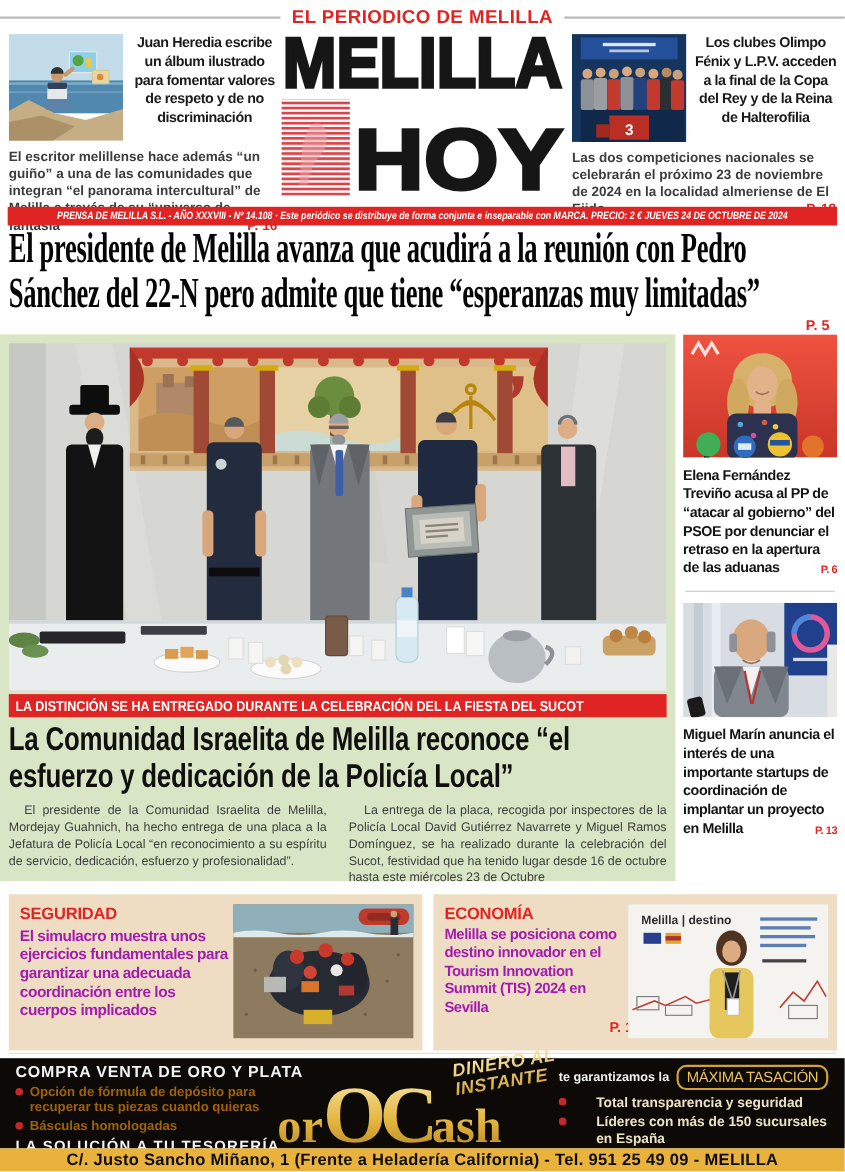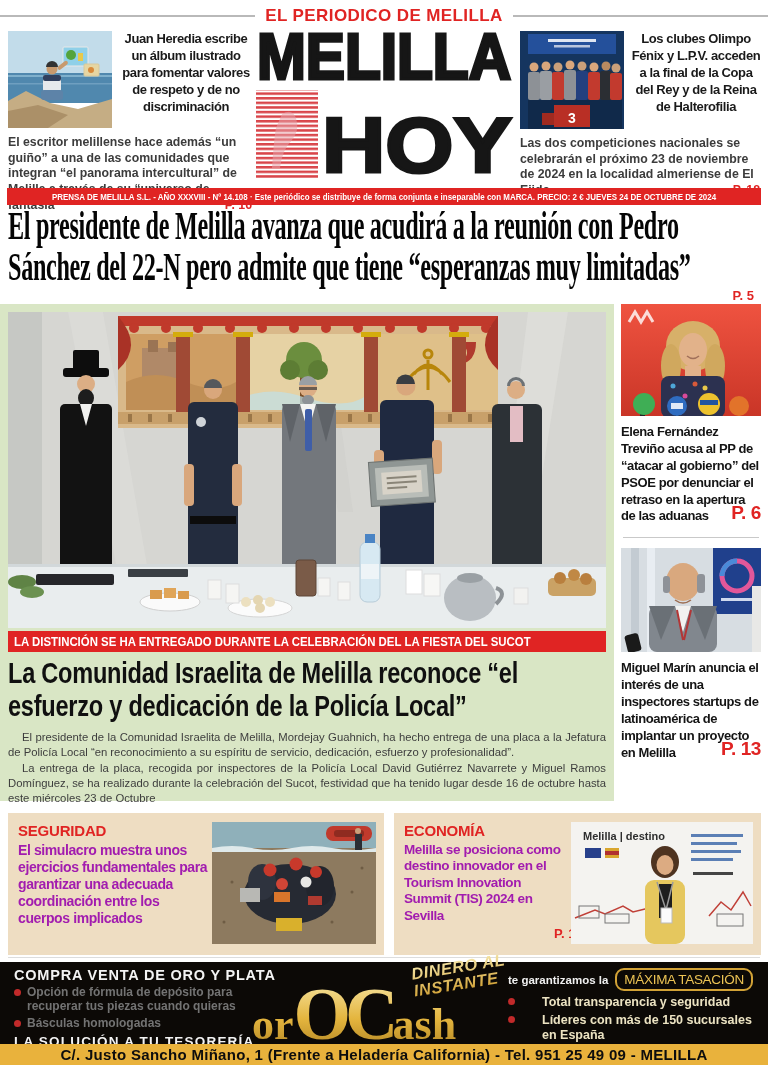--- a/index.html
+++ b/index.html
@@ -22,43 +22,43 @@
   .t-img svg { display:block; }
   .t-head { flex:1; font-weight:bold; font-size:13px; letter-spacing:-0.4px; line-height:1.3; text-align:center; color:#1a1a1a; }
   .deck { margin-top:7px; font-weight:bold; font-size:12.3px; line-height:1.28; color:#3c3c3c; position:relative; }
   .deck .page-ref { position:absolute; right:2px; bottom:0; font-size:12.3px; }
 
   
   .masthead { position:absolute; left:254px; top:28px; width:260px; height:158px; }
 
   
   .info-banner { position:absolute; top:188px; left:7px; width:754px; height:17px; background:#e02423;
-    display:flex; align-items:center; justify-content:center; overflow:hidden; }
+    display:flex; align-items:center; justify-content:center; overflow:hidden;font-style:italic; }
   .info-banner span { color:#fff; font-weight:bold; font-size:9.7px; white-space:nowrap; transform:scaleX(0.82); }
 
   
   .lead-head { position:absolute; top:205px; left:8px; width:1220px; transform:scaleX(0.62); transform-origin:0 0;
     font-family:"Liberation Serif", serif; font-weight:bold; font-size:39px; line-height:1.06; letter-spacing:-0.5px; color:#050505; }
   .lead-page { position:absolute; top:288px; right:14px; font-size:13px; }
 
   
   .green-box { position:absolute; top:304px; left:0; width:614px; height:497px; background:#d9e6c5; padding:8px 8px 16px; }
   .main-photo svg { display:block; }
   .kicker { margin-top:3px; background:#e02423; height:21px; display:flex; align-items:center; padding-left:6px; overflow:hidden; }
   .kicker span { color:#fff; font-weight:bold; font-size:13px; white-space:nowrap; width:676px; transform:scaleX(0.878); transform-origin:0 50%; }
   .main-head { margin-top:4px; width:762px; transform:scaleX(0.785); transform-origin:0 0;
     font-weight:bold; font-size:30px; line-height:1.1; letter-spacing:-0.3px; color:#101010; }
-  .main-body { margin-top:72px; display:flex; gap:0;flex-direction:column; }
+  .main-body { margin-top:72px; display:flex; gap:20px; }
   .main-body p { margin:0; flex:1; font-size:11.3px; line-height:1.36; color:#3d3d3d; text-align:justify; text-indent:14px; }
 
   
   .sidebar { position:absolute; left:621px; top:304px; width:140px; }
   .sidebar svg { display:block; }
   .sb-head { position:relative; margin-top:8px; font-weight:bold; font-size:13px; letter-spacing:-0.4px; line-height:1.3; color:#141414; padding-bottom:2px; }
-  .sb-head .page-ref { position:absolute; right:0; bottom:2px; font-size:19px; }
+  .sb-head .page-ref { position:absolute; right:0; bottom:2px; font-size:10px; }
   .sb-div { border-top:1px solid #c9c9c9; margin:10px 2px 10px; }
 
   
   .bstory { position:absolute; top:813px; height:142px; background:#eeddc2; padding:9px 10px; }
   .b1 { left:8px; width:376px; }
   .b2 { left:394px; width:367px; }
   .b-label { color:#e02423; font-weight:bold; font-size:15px; letter-spacing:-0.2px; }
   .b-head { font-weight:bold; font-size:14px; letter-spacing:-0.4px; line-height:1.22; margin-top:3px; color:#a21caf; }
   .b1 .b-head { width:192px; }
   .b2 .b-head { width:162px; }
@@ -69,21 +69,21 @@
   .b-img svg { display:block; }
 
   .pre-rule { position:absolute; top:957px; left:8px; width:752px; border-top:1px solid #ddd; }
 
   
   .ad { position:absolute; top:962px; left:0; width:768px; height:82px; background:#0c0906; }
   .ad-left { position:absolute; left:14px; top:5px; width:330px; }
   .ad-title { color:#f3f3f3; font-weight:bold; font-size:14.5px; letter-spacing:.8px; }
   .ad-bullet { display:flex; gap:6px; margin-top:3px; width:250px; }
   .ad-dot { width:7px; height:7px; border-radius:50%; background:#c22a2a; margin-top:3px; flex:none; }
-  .ad-bullet span { color:#737373; font-weight:bold; font-size:12px; line-height:1.15; }
+  .ad-bullet span { color:#a16207; font-weight:bold; font-size:12px; line-height:1.15; }
   .ad-slogan { margin-top:4px; color:#f3f3f3; font-weight:bold; font-size:13.5px; letter-spacing:1.2px; }
   .ad-logo { position:absolute; left:252px; top:10px; white-space:nowrap; font-family:"Liberation Serif", serif; font-weight:bold;
     background:linear-gradient(#f9edb5, #e4b53e 55%, #a97c1e); -webkit-background-clip:text; background-clip:text; color:transparent; }
   .ad-logo .s1 { font-size:44px; }
   .ad-logo .s2 { font-size:74px; letter-spacing:-6px; }
   .ad-logo .s3 { font-size:44px; }
   .ad-diag { position:absolute; left:410px; top:4px; width:96px; transform:rotate(-9deg); transform-origin:0 0;
     font-weight:bold; font-style:italic; font-size:16.5px; line-height:1.0; letter-spacing:.5px;
     background:linear-gradient(#f5e6a8,#d2a236); -webkit-background-clip:text; background-clip:text; color:transparent; }
   .ad-right { position:absolute; left:508px; top:6px; width:252px; }
@@ -430,21 +430,21 @@
       <path d="M54 52 q8 6 16 0" stroke="#9c6e52" stroke-width="1.5" fill="none"></path>
       <rect x="28" y="58" width="68" height="46" rx="8" fill="#81878e"></rect>
       <polygon points="54,58 70,58 62,84" fill="#f2f2f0"></polygon>
       <polygon points="28,58 54,58 40,92" fill="#6a7076"></polygon>
       <polygon points="96,58 70,58 84,92" fill="#6a7076"></polygon>
       <path d="M56 62 L62 92 M70 62 L63 92" stroke="#b23636" stroke-width="2" fill="none"></path>
       <rect x="5" y="86" width="14" height="18" rx="3" fill="#1a1a1a" transform="rotate(-14 12 95)"></rect>
     </svg>
   </div>
   <div class="sb-head">
-    <span>Miguel Marín anuncia el interés de una inspectores startups de latinoamérica de implantar un proyecto en Melilla</span>
+    <span>Miguel Marín anuncia el interés de una importante startups de coordinación de implantar un proyecto en Melilla</span>
     <span class="page-ref">P. 13</span>
   </div>
 </div>
 
 <div class="bstory b1">
   <div class="b-label">SEGURIDAD</div>
   <div class="b-head">El simulacro muestra unos ejercicios fundamentales para garantizar una adecuada coordinación entre los cuerpos implicados</div>
   <div class="b-page page-ref">P. 13</div>
   <div class="b-img">
     <svg width="164" height="122" viewBox="0 0 164 122">

